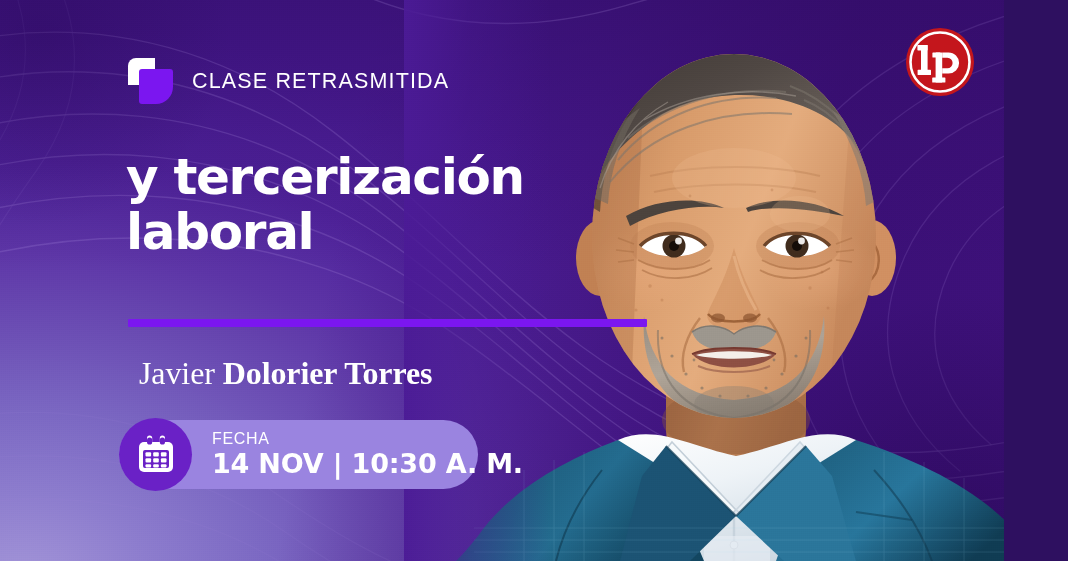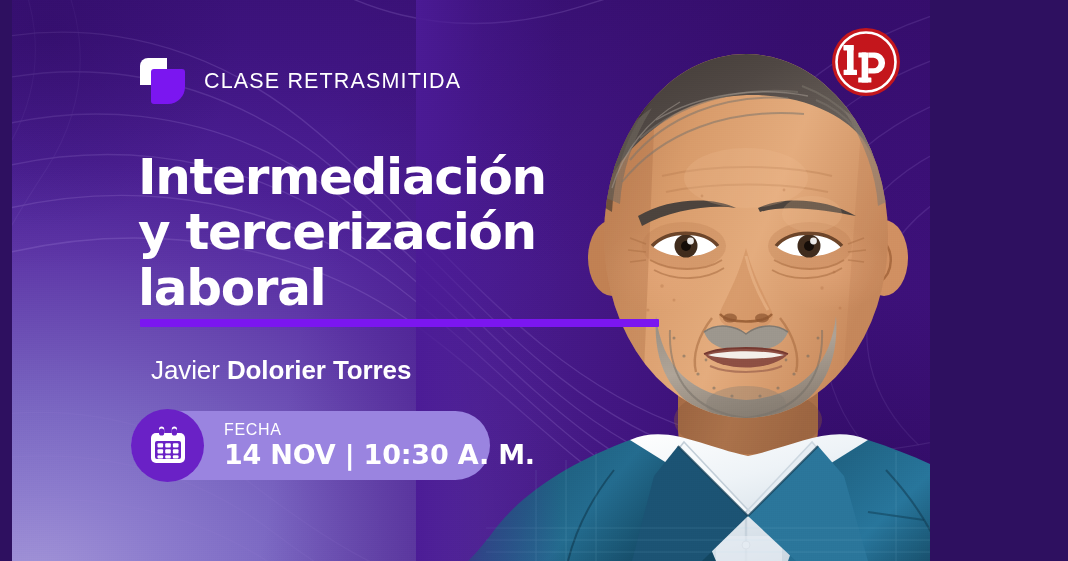--- a/index.html
+++ b/index.html
@@ -4,27 +4,26 @@
 <style>
   html, body {
     margin: 0;
     padding: 0;
     background: #2e1060;
   }
   * { box-sizing: border-box; }
 
   .banner {
     position: relative;
-    width: 918px;
+    width: 1004px;
     height: 561px;
     overflow: hidden;
     font-family: "DejaVu Sans", "Liberation Sans", sans-serif;
     background: #0c4a6e;
     user-select: none;
-    margin-left: 12px;
   }
 
   
   .bg-base {
     position: absolute;
     inset: 0;
     background:
       radial-gradient(ellipse 820px 560px at 2% 104%, #a294d8 0%, #8b7bcd 16%, #7a67c2 30%, #6b4fb4 44%, #5b34a5 60%, #4e2299 76%, #481a93 100%);
   }
   .bg-deep-right {
@@ -158,34 +157,34 @@
     color: #ffffff;
     font-size: 13.5px;
     font-weight: 700;
     letter-spacing: 0.85px;
     font-family: "Liberation Sans", sans-serif;
     line-height: 1.1;
   }
   .docente-name {
     margin-top: 3px;
     color: #ffffff;
-    font-size: 26px;
+    font-size: 32px;
     line-height: 1.18;
     font-weight: 400;
     letter-spacing: -0.1px;
     white-space: nowrap;
-    font-family: Liberation Sans, sans-serif;
+    font-family: Liberation Serif, serif;
   }
   .docente-name .nm-bold { font-weight: 700; }
 
   
   .date-pill {
     position: absolute;
     left: 119px;
-    top: 411px;
+    top: 420px;
     width: 359px;
     height: 69px;
     background: #9a84e0;
     border-radius: 35px;
     display: flex;
     align-items: center;
   }
   .cal-circle {
     position: absolute;
     left: 0px;
@@ -500,21 +499,20 @@
 
     <div class="kicker-row">
       <div class="brand-mark">
         <div class="mk-white"></div>
         <div class="mk-purple"></div>
       </div>
       <div class="kicker-text">CLASE RETRASMITIDA</div>
     </div>
 
     <h1 class="title">
-      <span class="tline">Intermediación</span>
       <span class="tline">y tercerización</span>
       <span class="tline">laboral</span>
     </h1>
 
     <div class="divider"></div>
 
     <div class="docente">
       <div class="docente-name"><span>Javier </span><span class="nm-bold">Dolorier Torres</span></div>
     </div>
 

